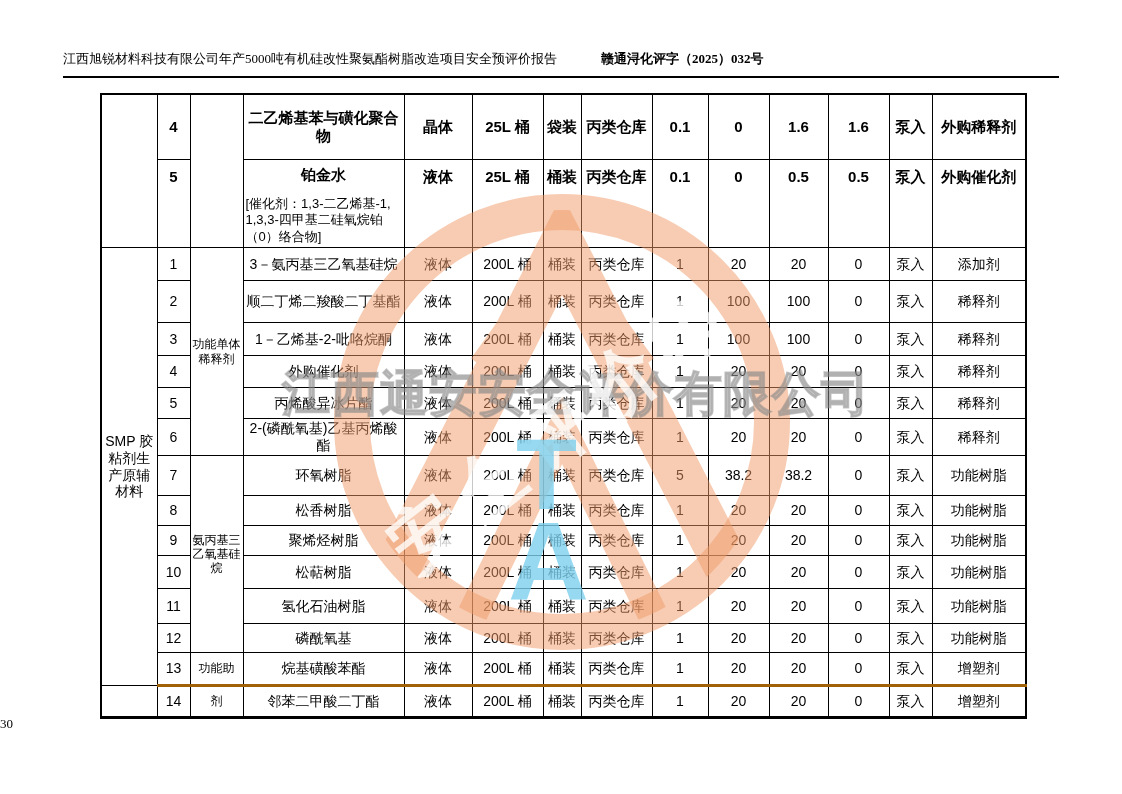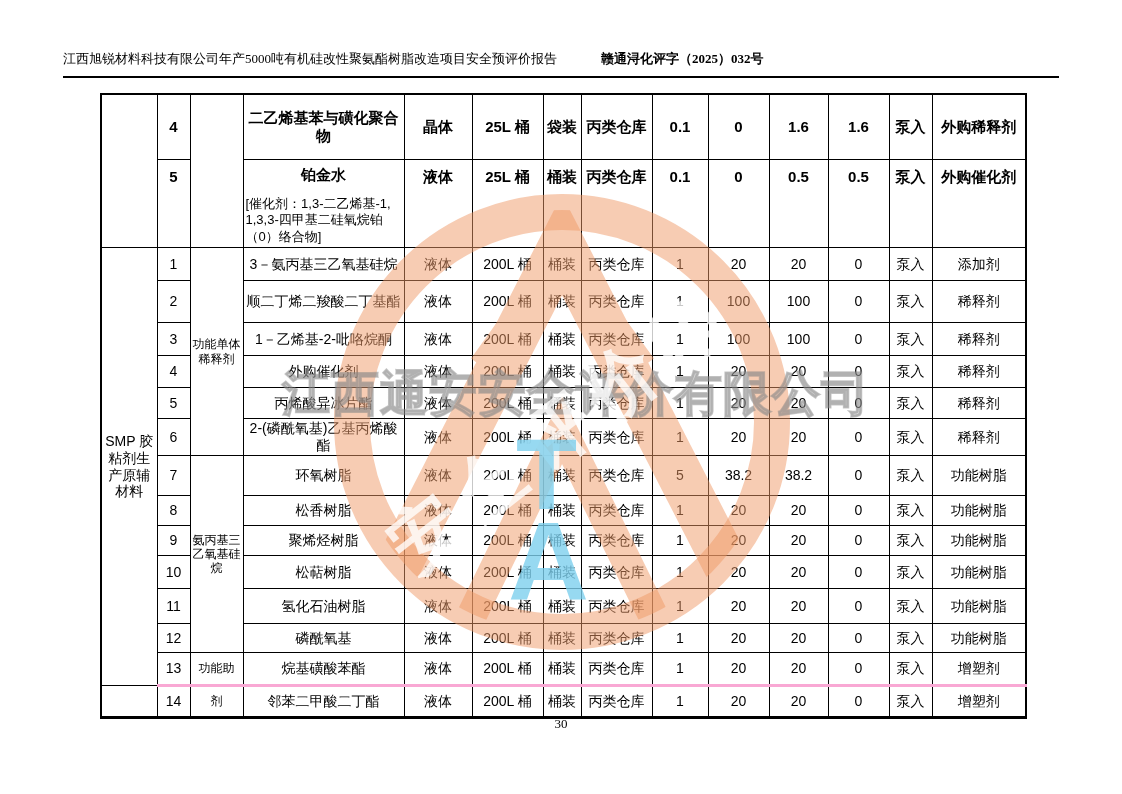--- a/index.html
+++ b/index.html
@@ -17,23 +17,23 @@
   table.tbl td{border:1px solid #000;text-align:center;vertical-align:middle;
        padding:1px 2px;overflow:hidden;word-break:break-all;}
   tr.b td{font-weight:bold;font-size:15px;}
   td.al{text-align:left;padding-left:2px;}
   tr.top5 td{vertical-align:top;padding-top:8px;}
   tr.top5 td.namecell{padding-top:2px;}
   .nm{font-weight:bold;text-align:center;margin-top:4px;}
   .note{font-weight:normal;font-size:13px;text-align:left;line-height:1.3;margin-top:12px;}
   td.cat{font-size:14px;border-bottom:3px solid #000;}
   td.grp{font-size:12px;}
-  tr.thick td{border-bottom:3px solid #f9a8d4;margin-top:20px;}
+  tr.thick td{border-bottom:3px solid #a16207;margin-top:20px;}
   
-  .pageno{position:absolute;left:0;top:716px;width:100%;text-align:center;
+  .pageno{position:absolute;left:0;top:716px;width:100%;
        font-family:"Liberation Serif",serif;font-size:13px;}
   
   .wm{position:absolute;inset:0;pointer-events:none;}
   .wm-stamp{position:absolute;left:330px;top:190px;}
   .wm-gray{position:absolute;left:282px;top:362px;font-size:48px;font-weight:bold;
        letter-spacing:1px;color:rgba(150,150,150,0.38);
        -webkit-text-stroke:1.5px rgba(130,130,130,0.45);white-space:nowrap;}
   .wm-seal{position:absolute;left:300px;top:382px;width:520px;text-align:center;
        font-size:72px;font-weight:bold;letter-spacing:10px;color:rgba(255,255,255,0.78);
        transform:rotate(-38deg);white-space:nowrap;}

